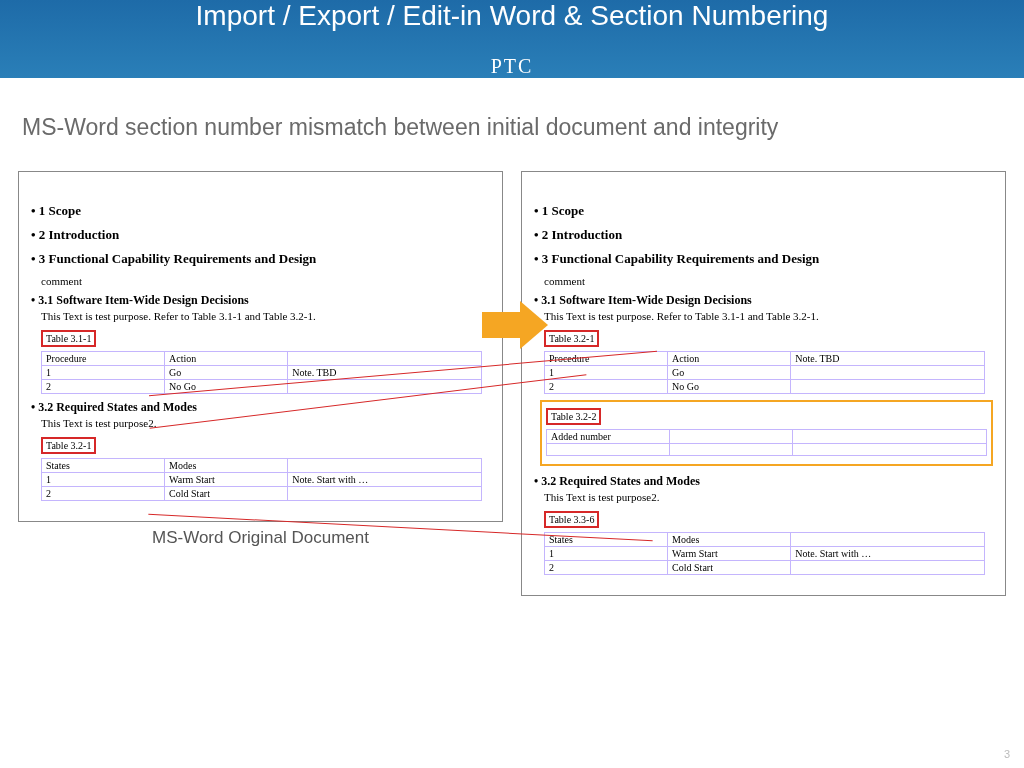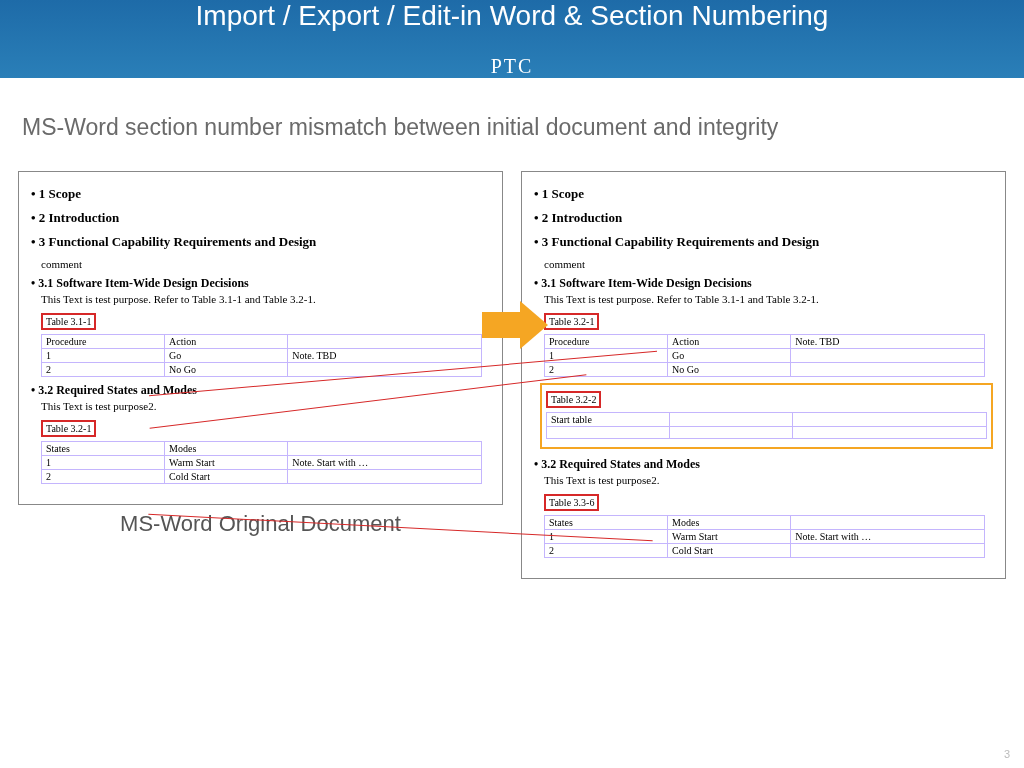--- a/index.html
+++ b/index.html
@@ -2,31 +2,31 @@
 <html><head>
 <meta charset="utf-8">
 <style>
   * { box-sizing: border-box; margin: 0; padding: 0; }
   body { font-family: Arial, sans-serif; width: 1024px; height: 768px; background: #fff; position: relative; overflow: hidden; }
   .header { background: linear-gradient(to bottom, #1e6ba8, #2a7fb8); height: 78px; display: flex; align-items: center; justify-content: space-between; padding: 0 28px; flex-direction: column; }
   .header-title { color: #fff; font-size: 28px; font-weight: 300; }
   .logo { color: #fff; font-size: 20px; font-weight: 400; letter-spacing: 2px; font-family: "Times New Roman", serif; }
   .subtitle { color: #6a6a6a; font-size: 23px; margin: 36px 0 0 22px; font-weight: 400; }
   .docs { display: flex; gap: 18px; margin: 30px 18px 0 18px; position: relative; }
-  .doc-panel { border: 1px solid #888; background: #fff; flex: 1; padding: 10px 12px 14px 12px; font-family: "Times New Roman", serif; font-size: 12px; color: #000; position: relative; }
+  .doc-panel { border: 1px solid #888; background: #fff; flex: 1; padding: 27px 12px 14px 12px; font-family: "Times New Roman", serif; font-size: 12px; color: #000; position: relative; }
   .doc-h1 { font-weight: bold; font-size: 13px; margin: 4px 0 8px 0; }
   .doc-h2 { font-weight: bold; font-size: 12px; margin: 6px 0 2px 0; }
   .doc-p { font-size: 11px; margin: 2px 0 4px 10px; }
   .bullet::before { content: "• "; font-weight: bold; }
   .tbl-caption { font-size: 10px; margin: 4px 0 4px 10px; display: inline-block; padding: 1px 3px; }
   .boxed-red { border: 2px solid #d62828; }
   table.doc-tbl { border-collapse: collapse; width: 96%; margin: 0 0 6px 10px; font-size: 10px; }
   table.doc-tbl td { border: 1px solid #c4b5fd; padding: 1px 4px; height: 12px; }
   .col-a { width: 28%; } .col-b { width: 28%; } .col-c { width: 44%; }
-  .caption-below { text-align: center; color: #555; font-size: 22px; margin-top: 6px; }
+  .caption-below { text-align: center; color: #555; font-size: 17px; margin-top: 6px; }
   .arrow { position: absolute; left: 464px; top: 130px; width: 72px; height: 48px; z-index: 5; }
   .arrow-body { width: 40px; height: 26px; background: #f5a623; position: absolute; top: 11px; left: 0; }
   .arrow-head { width: 0; height: 0; border-top: 24px solid transparent; border-bottom: 24px solid transparent; border-left: 28px solid #f5a623; position: absolute; left: 38px; top: 0; }
   .redline1 { position: absolute; border-top: 1.5px solid #d62828; width: 510px; left: 130px; top: 202px; transform: rotate(-5deg); z-index: 4; }
   .redline1b { position: absolute; border-top: 1.5px solid #d62828; width: 440px; left: 130px; top: 230px; transform: rotate(-7deg); z-index: 4; }
   .redline2 { position: absolute; border-top: 1.5px solid #d62828; width: 505px; left: 130px; top: 356px; transform: rotate(3deg); z-index: 4; }
   .orange-box { border: 2px solid #f5a623; padding: 2px; margin: 2px 0 8px 6px; }
   .pagenum { position: absolute; bottom: 8px; right: 14px; color: #bbb; font-size: 11px; }
 </style>
 </head>
@@ -129,21 +129,21 @@
               <td>No Go</td>
               <td></td>
             </tr>
       </tbody>
         </table>
       <div class="orange-box">
         <span class="tbl-caption boxed-red" style="margin-left:2px">Table 3.2-2</span>
         <table class="doc-tbl" style="margin-left:2px;width:99%">
           <tbody>
               <tr>
-                <td class="col-a">Start table</td>
+                <td class="col-a">Added number</td>
                 <td class="col-b"></td>
                 <td class="col-c"></td>
               </tr>
           <tr>
                 <td></td>
                 <td></td>
                 <td></td>
               </tr>
         </tbody>
           </table>

